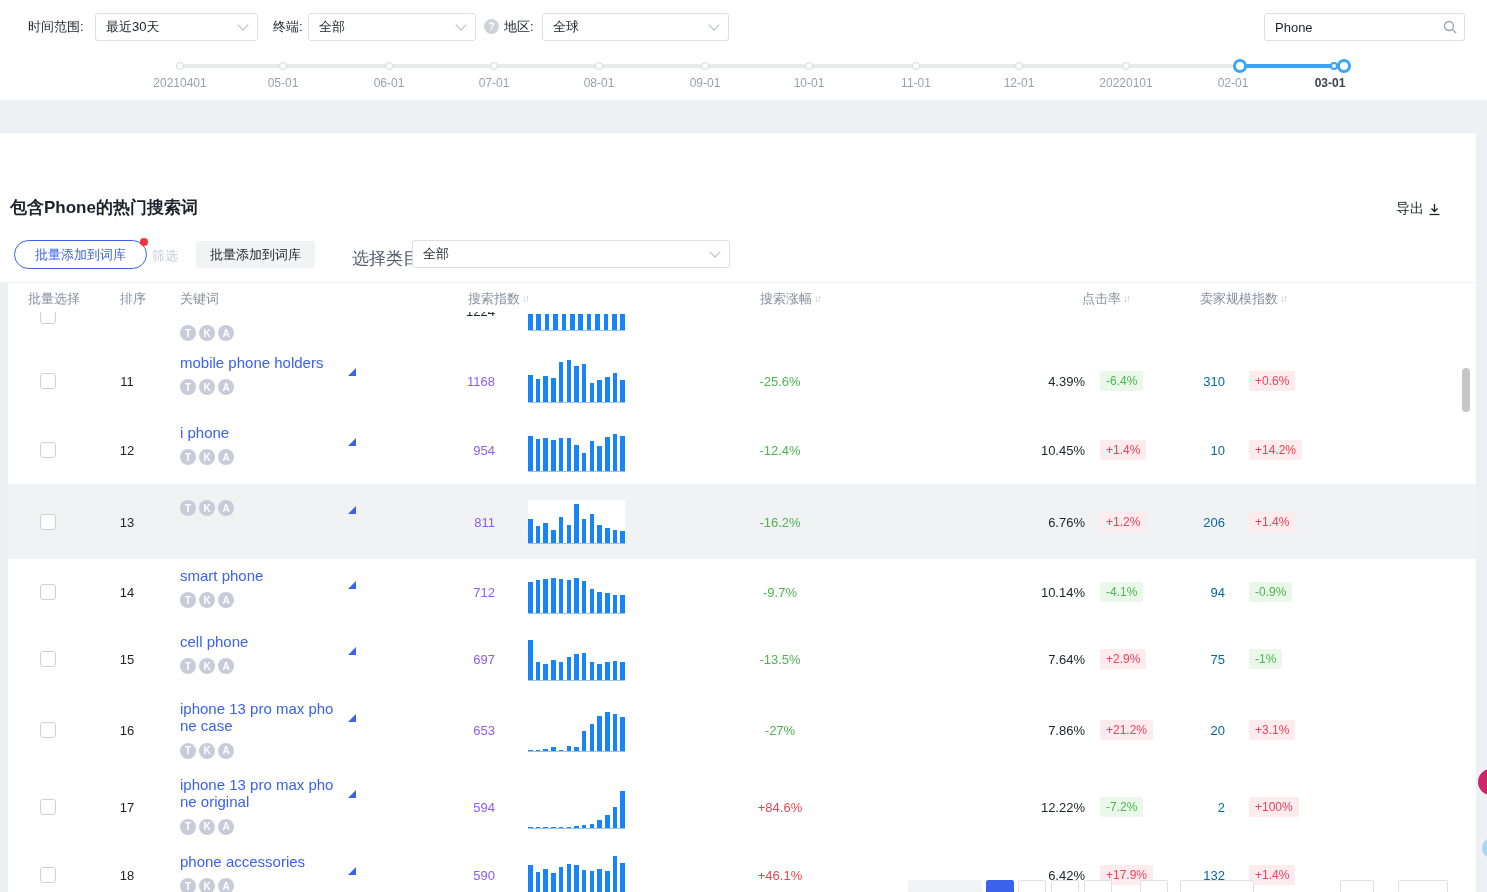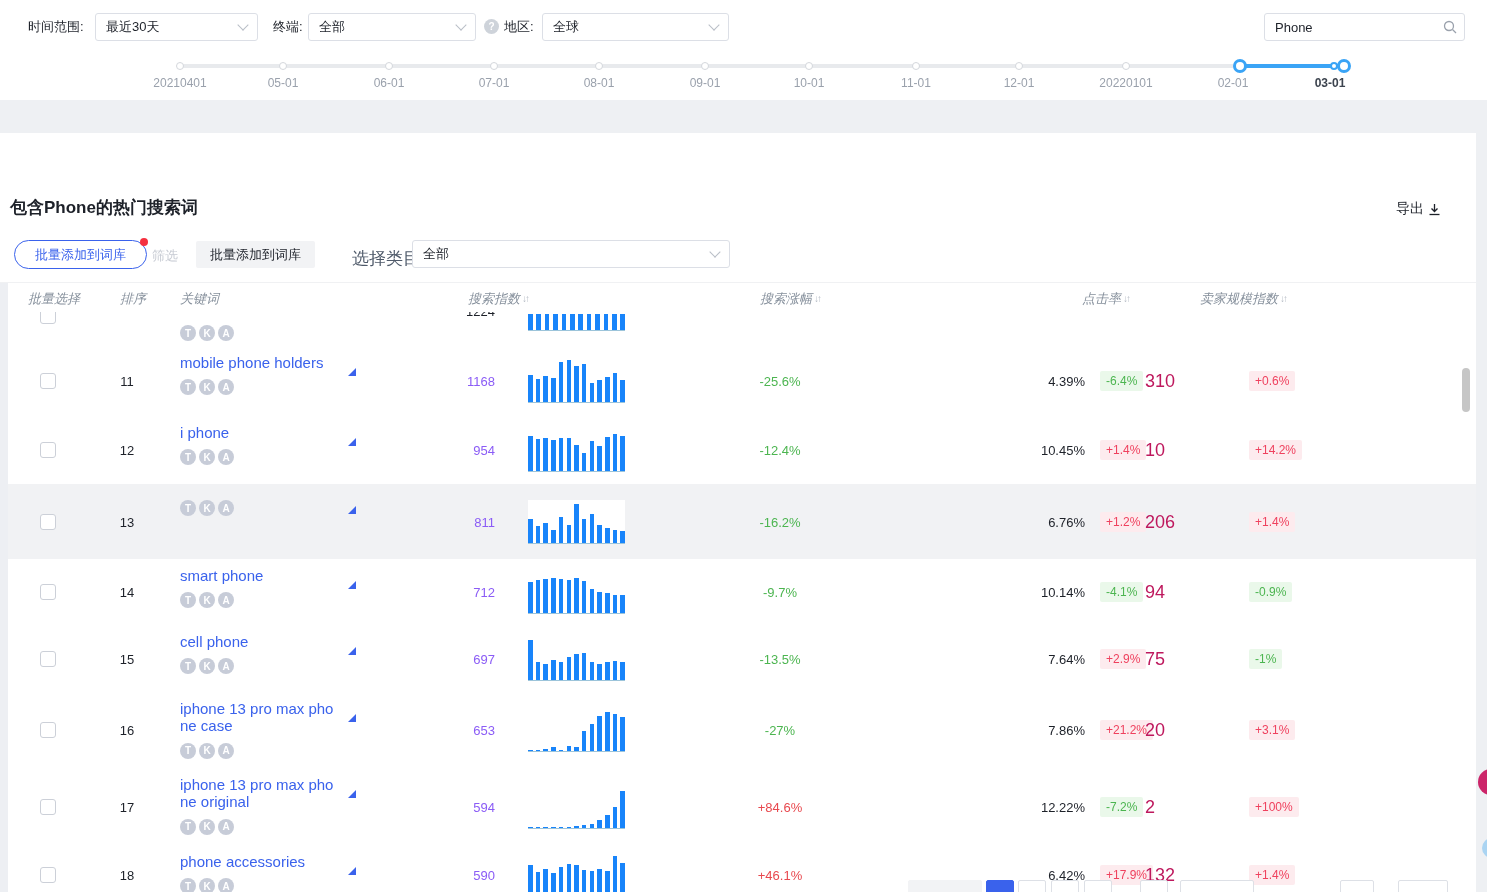--- a/index.html
+++ b/index.html
@@ -55,21 +55,21 @@
         background:#fff;cursor:pointer;}
   .red-dot{position:absolute;right:-2px;top:-3px;width:8px;height:8px;border-radius:50%;background:#f5303f;}
   .filter-link{position:absolute;left:152px;top:247px;font-size:13px;color:#c6cad2;cursor:pointer;}
   .gray-btn{position:absolute;left:196px;top:241px;height:27px;padding:0 14px;background:#f2f3f5;
         border-radius:2px;font-size:13px;color:#1d2129;display:flex;align-items:center;cursor:pointer;}
   .cat-label{position:absolute;left:352px;top:247px;font-size:17px;color:#4e5969;}
 
   .hdr-sep{position:absolute;left:0;top:282px;width:1476px;height:1px;background:#f0f1f3;}
 
   
-  .thead{position:absolute;left:0;top:290px;width:1476px;height:20px;font-style:italic;}
+  .thead{position:absolute;left:0;top:290px;width:1476px;height:20px;}
   .th{position:absolute;top:0;font-size:13px;color:#86909c;display:flex;align-items:center;gap:2px;white-space:nowrap;}
   .sort-ic{font-size:10px;color:#b4bac3;letter-spacing:-2px;line-height:1;}
 
   
   .tbody{position:absolute;left:0;top:312px;width:1476px;height:580px;overflow:hidden;}
   .trow{position:relative;width:1476px;}
   .trow.hl{background:#f1f2f4;}
   .cbox{position:absolute;left:40px;top:calc(50% - 8px);width:16px;height:16px;border:1px solid #ccd0d8;
         border-radius:3px;background:#fff;box-sizing:border-box;cursor:pointer;}
   .rank{position:absolute;left:112px;width:30px;top:50%;transform:translateY(-50%);
@@ -94,21 +94,21 @@
   .dir-up{color:var(--c-up,#e8494f);}
   .ctr{position:absolute;left:985px;width:100px;top:50%;transform:translateY(-50%);
         text-align:right;font-size:13px;color:#1d2129;}
   .badge{position:absolute;top:50%;transform:translateY(-50%);font-size:12px;line-height:1;
         padding:4px 6px;border-radius:2px;white-space:nowrap;}
   .badge.b-up{background:var(--c-badge_up_bg,#fdebee);color:var(--c-badge_up_text,#ef415e);}
   .badge.b-down{background:var(--c-badge_down_bg,#eaf8ea);color:var(--c-badge_down_text,#4cb550);}
   .badge.ctr-b{left:1100px;}
   .badge.scale-b{left:1249px;}
   .scale{position:absolute;left:1145px;width:80px;top:50%;transform:translateY(-50%);
-        text-align:left;font-size:18px;color:#be185d;}
+        text-align:right;font-size:13px;color:#0369a1;}
 
   
   .partial-row{position:relative;width:1476px;height:34px;}
   .partial-row .cbox{top:-4px;}
   .partial-row .tka{position:absolute;left:180px;top:5px;}
   .idx-clip{position:absolute;left:420px;top:0;width:75px;height:10px;overflow:hidden;}
   .idx-clip span{display:block;margin-top:-8px;text-align:right;font-size:13px;color:#1d2129;}
   .spark-partial{position:absolute;left:528px;top:0;width:97px;height:19px;display:flex;
         align-items:flex-end;justify-content:space-between;border-bottom:1px solid #9cc4da;box-sizing:border-box;}
   .spark-partial i{display:block;width:4.5px;height:16px;background:var(--c-bar,#1884fa);}

